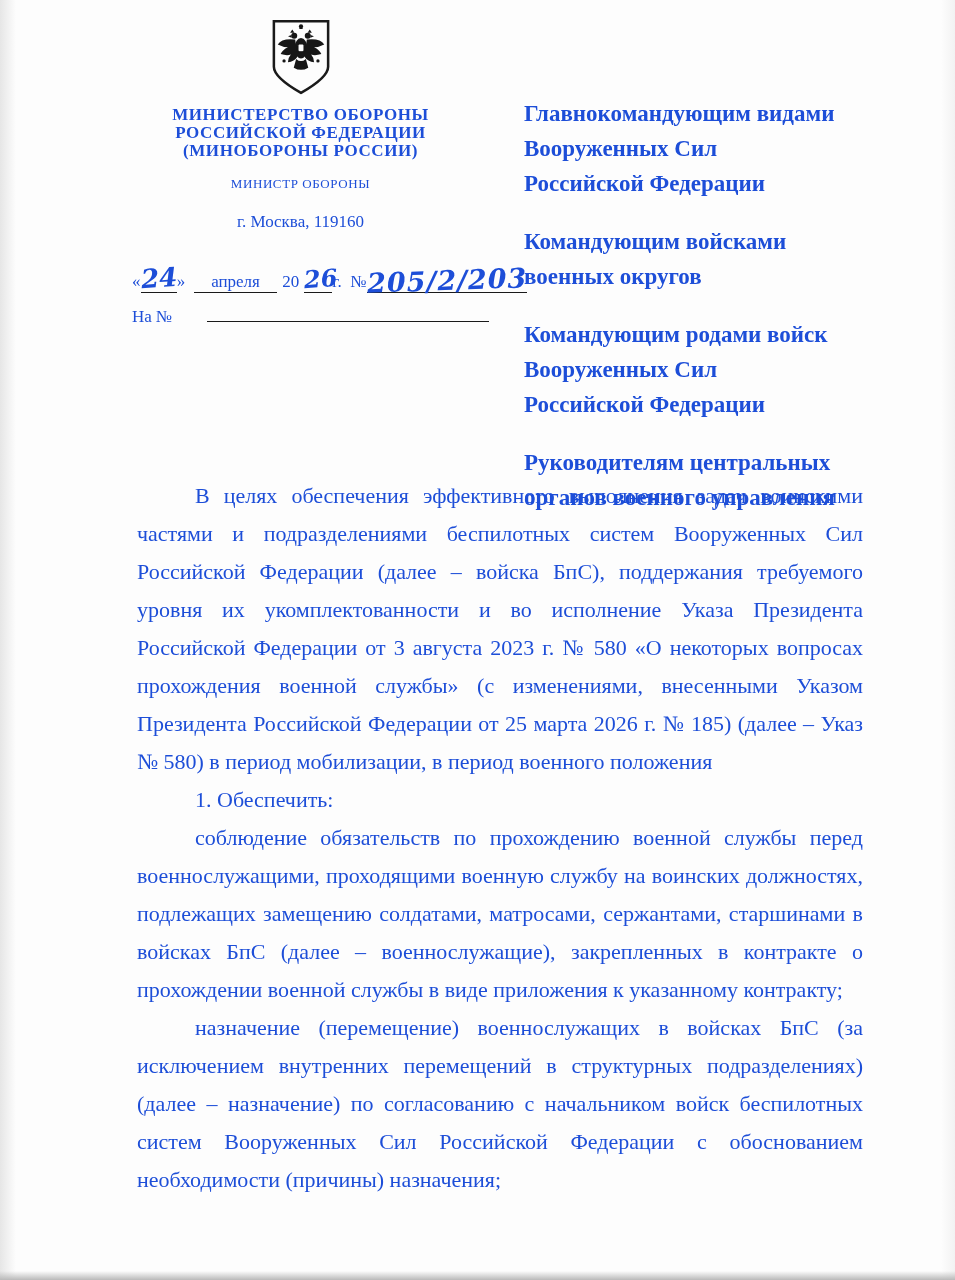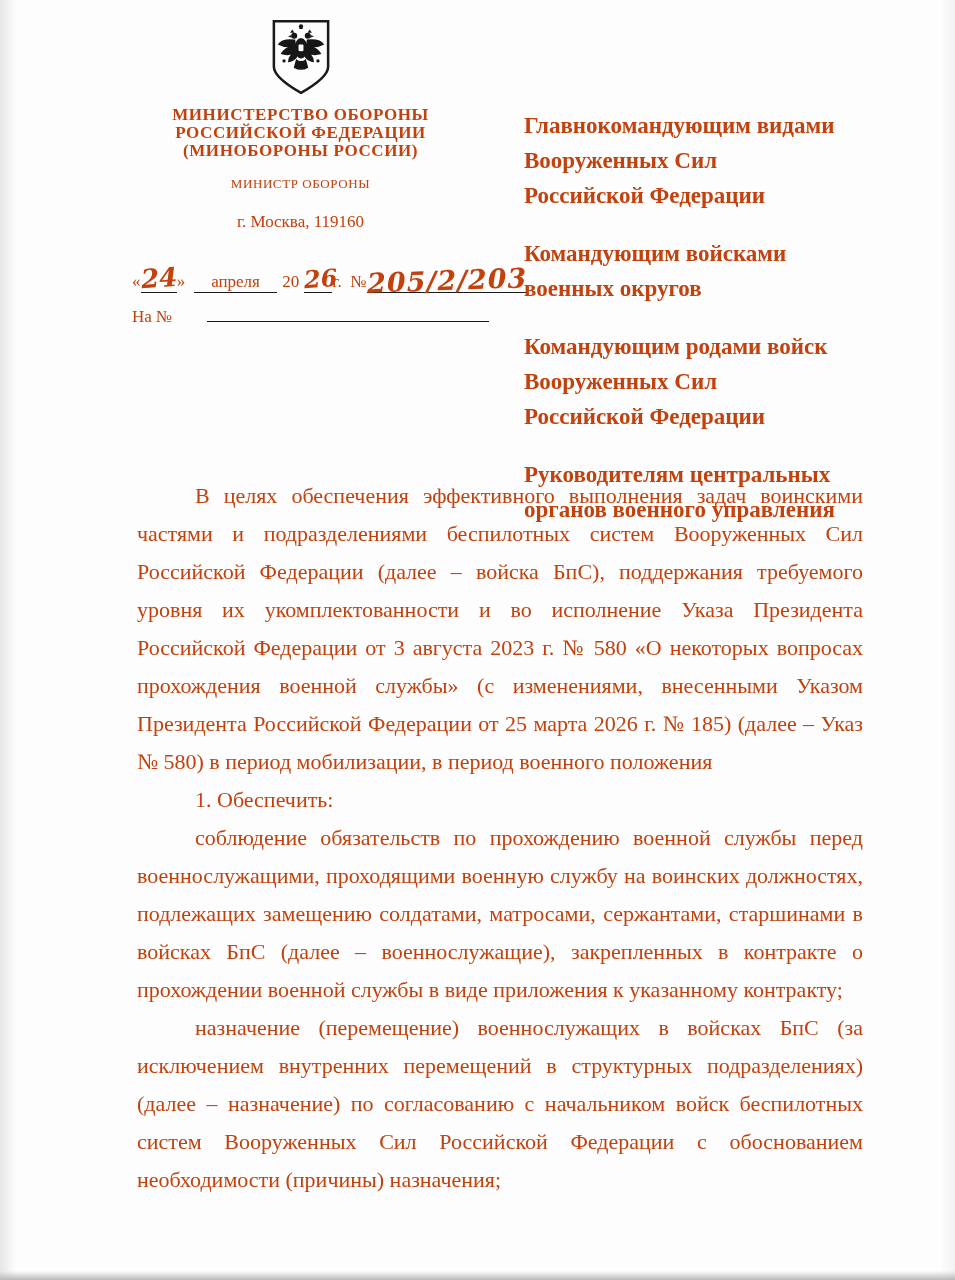--- a/index.html
+++ b/index.html
@@ -2,21 +2,21 @@
 <html><head>
 <meta charset="utf-8">
 <style>
   * { margin:0; padding:0; box-sizing:border-box; }
   html,body { background:#e9e9e9; }
   .page {
     position:relative;
     width:955px; height:1280px;
     background:#fdfdfd;
     font-family:"Liberation Serif", serif;
-    color:#c2410c;
+    color:#1d4ed8;
     overflow:hidden;
     margin:0 auto;
   }
   
   .edge-left   { position:absolute; left:0; top:0; bottom:0; width:16px;
                  background:linear-gradient(90deg,#e6e6e6,#fdfdfd); pointer-events:none; }
   .edge-right  { position:absolute; right:0; top:0; bottom:0; width:14px;
                  background:linear-gradient(270deg,#f2f2f2,#fdfdfd); pointer-events:none; }
   .edge-bottom { position:absolute; left:0; right:0; bottom:0; height:9px;
                  background:linear-gradient(rgba(255,255,255,0),#b9b9b9); pointer-events:none; }
@@ -47,21 +47,21 @@
   .hand-num   { font-size:27px; letter-spacing:1px; transform:rotate(-2deg) translateY(3px); }
   .uf-day   { width:42px; }
   .uf-month { width:112px;margin-top:16px; }
   .uf-year  { width:28px; }
   .uf-num   { border-bottom:1.6px solid #1a1a1a; }
   .gap-s { width:7px; } .gap-m { width:12px; }
   .ref-row { display:flex; align-items:baseline; margin-top:12px;gap:35px; }
   .uf-ref { width:282px; height:20px; }
 
   
-  .addressees { position:absolute; left:524px; top:108px; width:420px; }
+  .addressees { position:absolute; left:524px; top:96px; width:420px; }
   .addressee {
     font-weight:bold; font-size:23px; line-height:35px;
     white-space:pre-line; margin-bottom:23px;
   }
 
   
   .body-text {
     position:absolute; left:137px; top:477px; width:726px;
     font-size:22px; line-height:38px; text-align:justify;
   }

